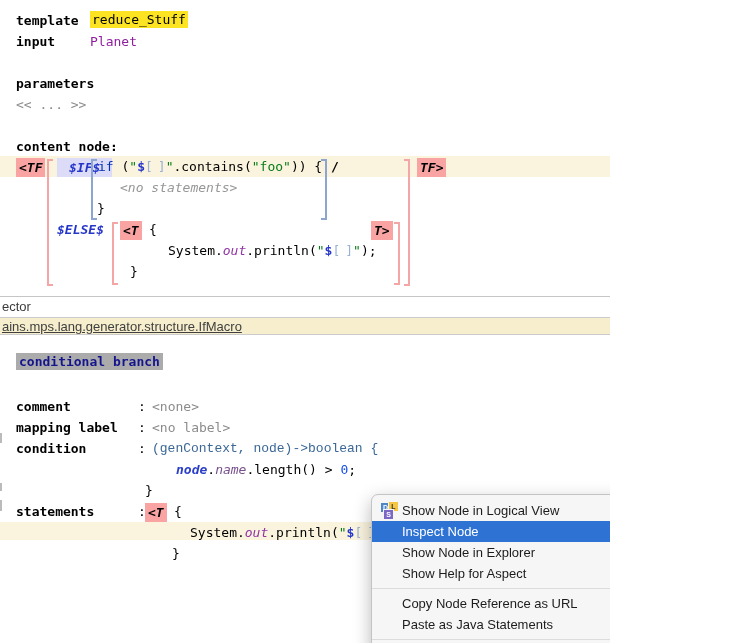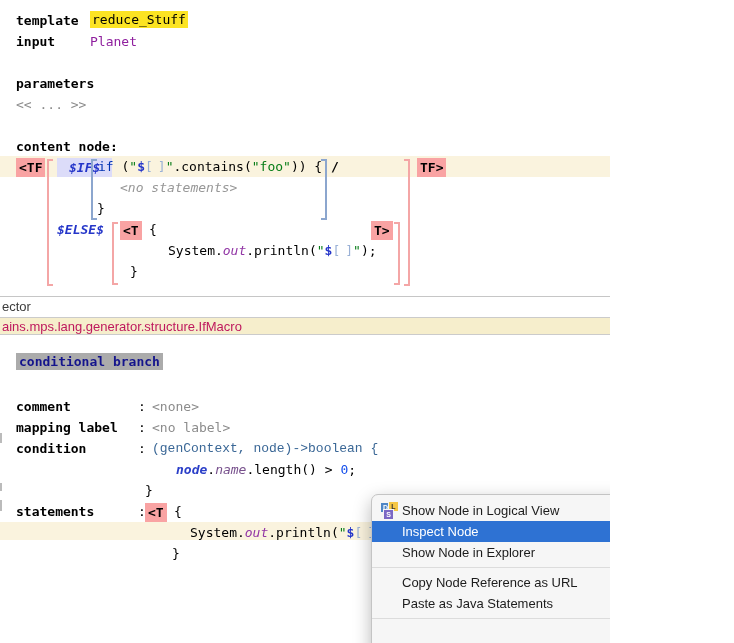--- a/index.html
+++ b/index.html
@@ -16,21 +16,21 @@
   .field{color:#9135A5;font-style:italic;}
   .propref{color:#77508C;font-style:italic;}
   .nodekw{color:#2A3EC8;font-weight:bold;font-style:italic;}
   .num{color:#1750EB;}
   .gray{color:#8C8C8C;}
   .gray-it{color:#979797;font-style:italic;}
   .lambda{color:#3A6796;}
   .cellb{color:#9AB1D6;}
   .cell-gap{margin-left:5px;}
   .yellowbox{background:#FCE423;padding:1px 2px;}
-  .pinkbox{background:#F9A3A3;font-weight:bold;padding:1px 3px;}
+  .pinkbox{background:#F9A3A3;font-weight:bold;padding:1px 3px;font-style:italic;}
   .lavbox{background:#DCDCF9;padding:1px 12px;}
   .creamrow{position:absolute;left:0;width:734px;background:#FAF3DE;}
   .brk{position:absolute;width:4px;}
   .brk-open{border-left:2px solid;border-top:2px solid;border-bottom:2px solid;}
   .brk-close{border-right:2px solid;border-top:2px solid;border-bottom:2px solid;}
   .brk-pink{border-color:#F4A6A6;}
   .brk-blue{border-color:#8CA6CE;}
   .hline{position:absolute;left:0;width:734px;height:1px;background:#C6C6C6;}
   .crumbbar{position:absolute;left:0;width:734px;top:317px;height:16px;background:#F6EECC;
             border-top:1px solid #CBCBCB;border-bottom:1px solid #CBCBCB;
@@ -96,21 +96,21 @@
   <div class="brk brk-close brk-pink" style="left:404px;top:159px;height:123px;"></div>
   <div class="brk brk-open brk-blue" style="left:91px;top:159px;height:57px;"></div>
   <div class="brk brk-close brk-blue" style="left:321px;top:159px;height:57px;"></div>
   <div class="brk brk-open brk-pink" style="left:112px;top:222px;height:59px;"></div>
   <div class="brk brk-close brk-pink" style="left:394px;top:222px;height:59px;"></div>
 
   <div class="hline" style="top:296px;"></div>
   <div class="abs sans" style="left:2px;top:299px;color:#3C3C3C;">ector</div>
 
   <div class="crumbbar">
-    <span class="sans" style="margin-left:2px;color:#be185d;">ains.mps.lang.generator.structure.IfMacro</span>
+    <span class="sans" style="margin-left:2px;color:#404040;text-decoration:underline;">ains.mps.lang.generator.structure.IfMacro</span>
   </div>
 
   <span class="abs mono" style="left:16px;top:353px;"><span class="selnode">conditional branch</span></span>
 
   <span class="abs mono bold" style="left:16px;top:398px;">comment</span>
   <span class="abs mono" style="left:138px;top:398px;">:</span>
   <span class="abs mono gray" style="left:152px;top:398px;">&lt;none&gt;</span>
 
   <span class="abs mono bold" style="left:16px;top:419px;">mapping label</span>
   <span class="abs mono" style="left:138px;top:419px;">:</span>
@@ -146,20 +146,24 @@
       <span class="menu-shortcut">⌥F2</span>
     </div>
     <div class="menu-item selected">
       <span class="menu-label">Inspect Node</span>
       <span class="menu-shortcut">⌥⌘I</span>
     </div>
     <div class="menu-item">
       <span class="menu-label">Show Node in Explorer</span>
       <span class="menu-shortcut">^X</span>
     </div>
+    <div class="menu-item">
+      <span class="menu-label">Show Help for Aspect</span>
+      <span class="menu-shortcut"></span>
+    </div>
     <div class="menu-sep"></div>
     <div class="menu-item">
       <span class="menu-label">Copy Node Reference as URL</span>
       <span class="menu-shortcut"></span>
     </div>
     <div class="menu-item">
       <span class="menu-label">Paste as Java Statements</span>
       <span class="menu-shortcut"></span>
     </div>
     <div class="menu-sep"></div>

